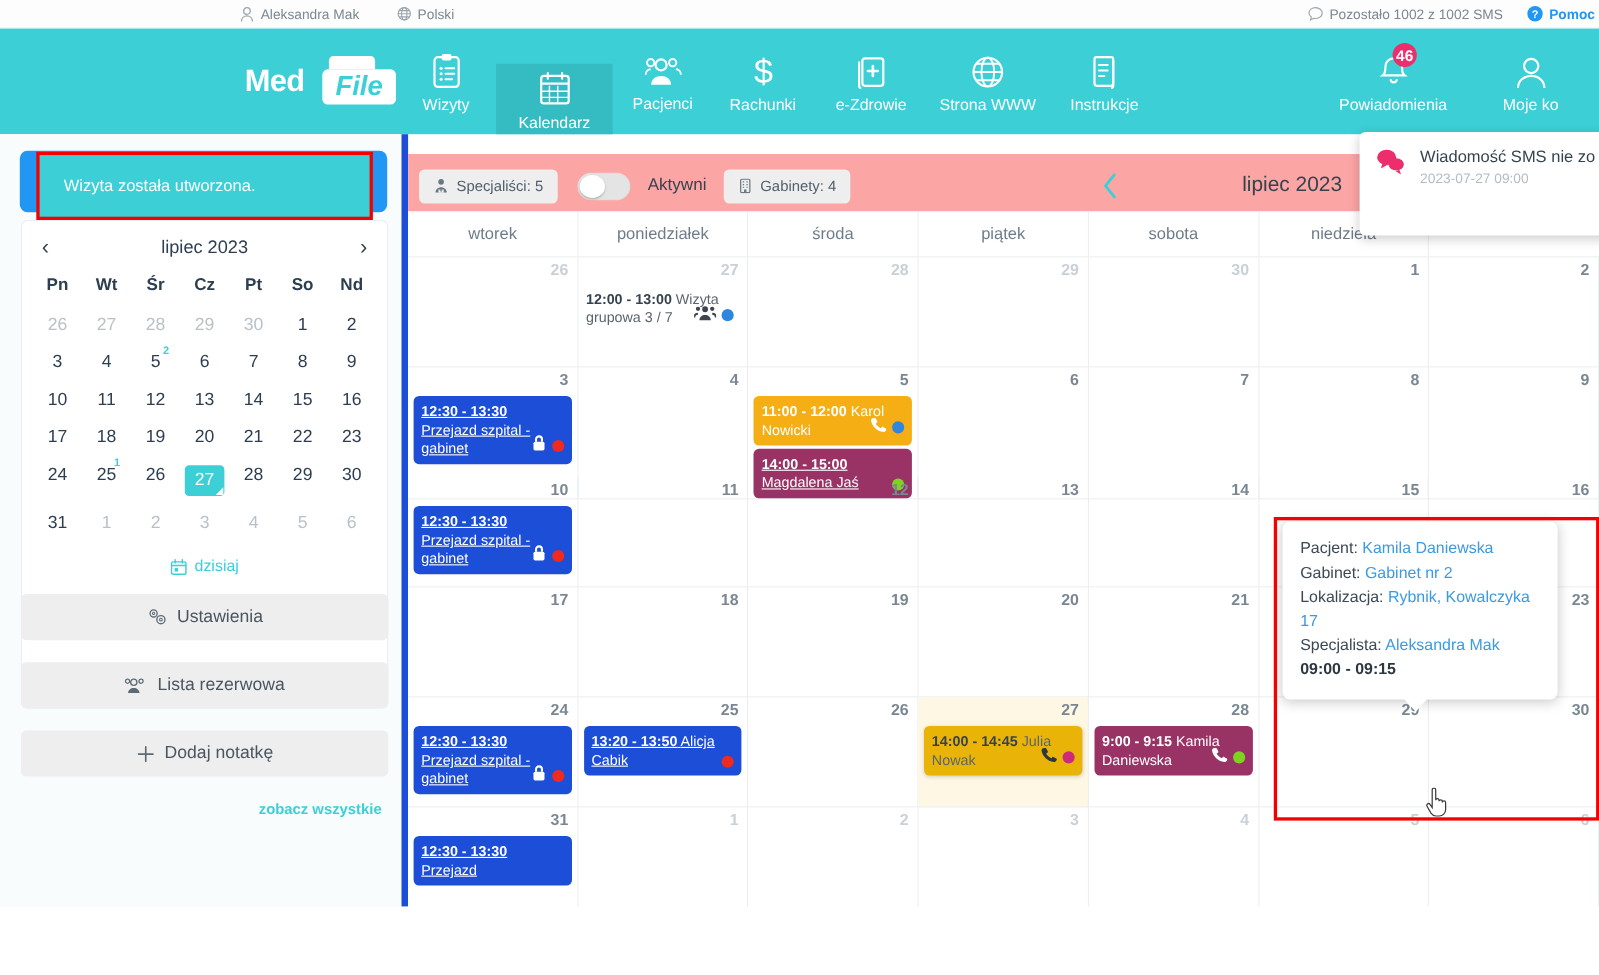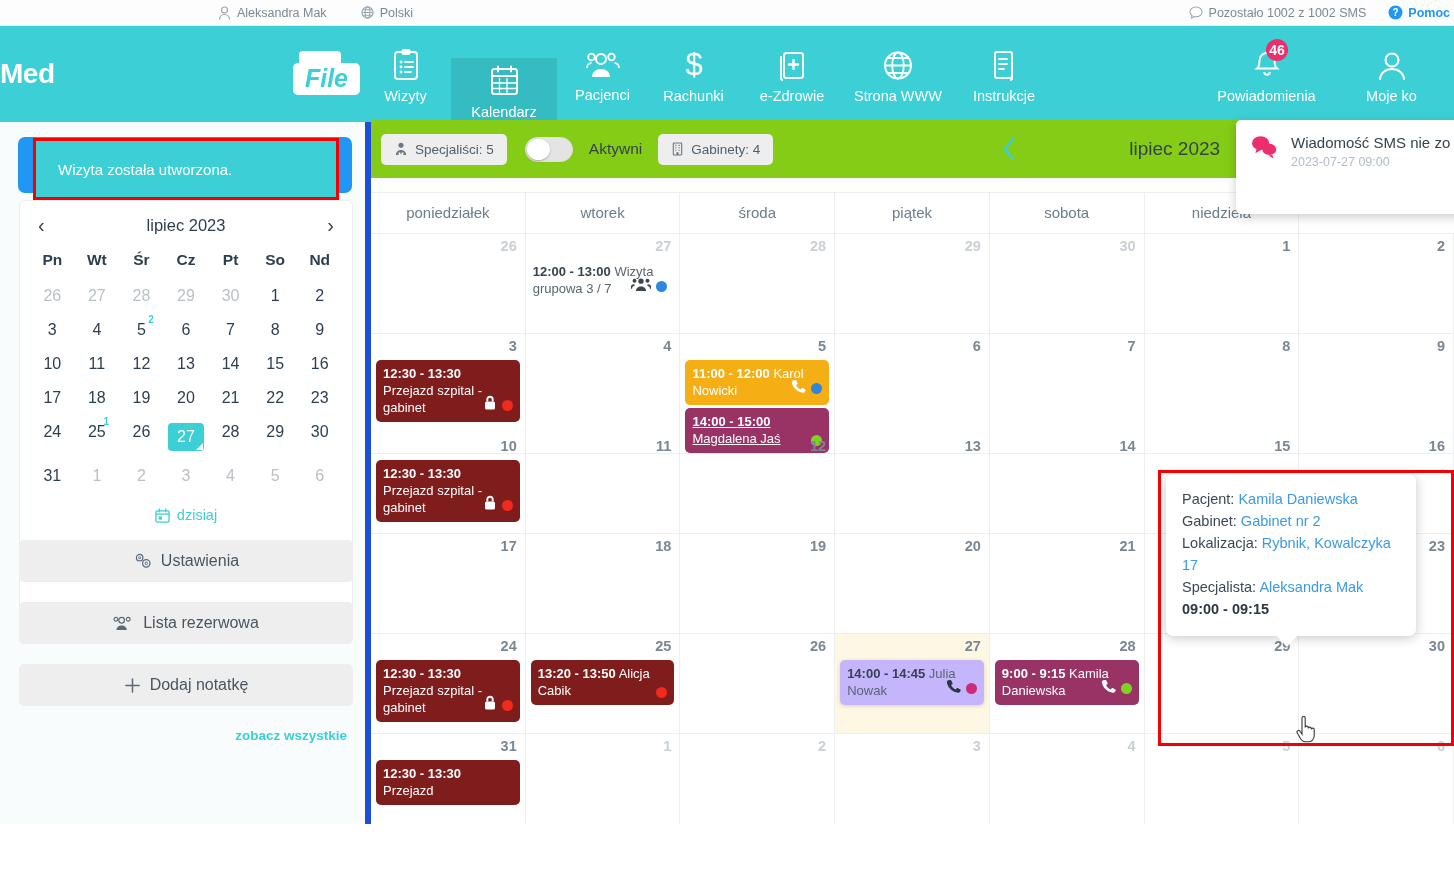--- a/index.html
+++ b/index.html
@@ -22,21 +22,21 @@
   .ub-item { display:flex; align-items:center; gap:6px; }
   .ub-help { color:#2196f3; font-weight:bold; display:flex; align-items:center; gap:5px;}
   svg.ico { display:block; }
 
   
   .topnav {
     position:absolute; top:26px; left:0; width:1454px; height:96px;
     background:#3ccfd6; color:#fff; display:flex; align-items:stretch;
   }
   .brand {
-    width:360px; display:flex; align-items:center; justify-content:space-between; gap:6px;
+    width:360px; display:flex; align-items:center; justify-content:flex-end; gap:16px;
   }
   .brand-med { font-size:28px; font-weight:bold; letter-spacing:-0.5px; }
   .brand-file-wrap { position:relative; }
   .brand-filebox {
     background:#fff; color:#3ccfd6; font-size:25px; font-weight:bold;
     padding:1px 12px 3px 12px; border-radius:5px; font-style:italic;
     position:relative; top:4px;
   }
   .brand-tab {
     position:absolute; top:-9px; left:6px; width:42px; height:12px;
@@ -111,22 +111,22 @@
     border-radius:5px; display:flex; align-items:center; justify-content:center;
     gap:9px; font-size:16px; color:#4a5560; cursor:pointer;
   }
   .sb-link {
     position:absolute; right:18px; color:#3ccfd6; font-size:13.5px;
     font-weight:bold; cursor:pointer;
   }
 
   
   .cal-toolbar {
-    position:absolute; top:120px; left:371px; width:1083px; height:58px;
-    display:flex; align-items:center; background:#84cc16;text-align:right;
+    position:absolute; top:140px; left:371px; width:1083px; height:58px;
+    display:flex; align-items:center; background:#fca5a5;text-align:right;
   }
   .chip {
     display:flex; align-items:center; gap:7px; background:#eeeeee;
     border-radius:5px; padding:8px 13px; font-size:13.5px; color:#50606e;
     cursor:pointer;
   }
   .toggle {
     width:48px; height:25px; border-radius:13px; background:#e4e4e4;
     position:relative; cursor:pointer; border:1px solid #e0e0e0;
   }
@@ -157,24 +157,24 @@
   .dnum {
     position:absolute; top:4px; right:8px; font-size:14.5px; color:#8e9aa5; font-weight:bold;
   }
   .dnum.muted { color:#c9d0d6; }
   .dnum.cur { color:#7a8793; }
   .evt {
     margin-top:22px; border-radius:5px; padding:5px 7px 6px 7px;
     font-size:13px; line-height:17px; color:#fff; position:relative; cursor:pointer;
   }
   .evt .t { font-weight:bold; }
-  .evt.green { background:#7f1d1d; }
+  .evt.green { background:#1d4ed8;text-decoration:underline; }
   .evt.orange { background:#f5ae14; }
   .evt.purple { background:#993366; }
-  .evt.white { background:#c4b5fd; color:#5a6570; box-shadow:0 1px 4px rgba(0,0,0,.16); }
+  .evt.white { background:#eab308; color:#5a6570; box-shadow:0 1px 4px rgba(0,0,0,.16); }
   .evt.plain { background:transparent; color:#5a6570; box-shadow:none; margin-top:20px; padding-left:2px;}
   .evt.second { margin-top:3px;text-decoration:underline; }
   .evt .t.dark { color:#36434e; }
   .evt-icons {
     position:absolute; right:7px; bottom:7px; display:flex; align-items:center; gap:5px;
   }
   .dot { width:11px; height:11px; border-radius:50%; display:inline-block; }
   .dot.red { background:#f02b1d; }
   .dot.blue { background:#2e86de; }
   .dot.lime { background:#7ed321; }
@@ -514,22 +514,22 @@
     <span class="cal-nav-left" style="margin-left:228px">
       <svg class="ico" width="16" height="26" viewBox="0 0 16 26">
           <path d="M12 3L4 13l8 10" fill="none" stroke="#3ccfd6" stroke-width="2.6" stroke-linecap="round" stroke-linejoin="round"></path>
         </svg>
     </span>
     <span class="cal-month" style="margin-left:112px">lipiec 2023</span>
   </div>
 
   <div class="monthgrid">
     <div class="dow-row" id="dow-row">
+        <div class="dow-cell">wtorek</div>
         <div class="dow-cell">poniedziałek</div>
-        <div class="dow-cell">wtorek</div>
         <div class="dow-cell">środa</div>
         <div class="dow-cell">piątek</div>
         <div class="dow-cell">sobota</div>
         <div class="dow-cell">niedziela</div>
       </div>
     <div id="weeks-container">
         <div class="week">
           <div class="dcell">
             <div class="dnum muted">26</div>
           </div>

